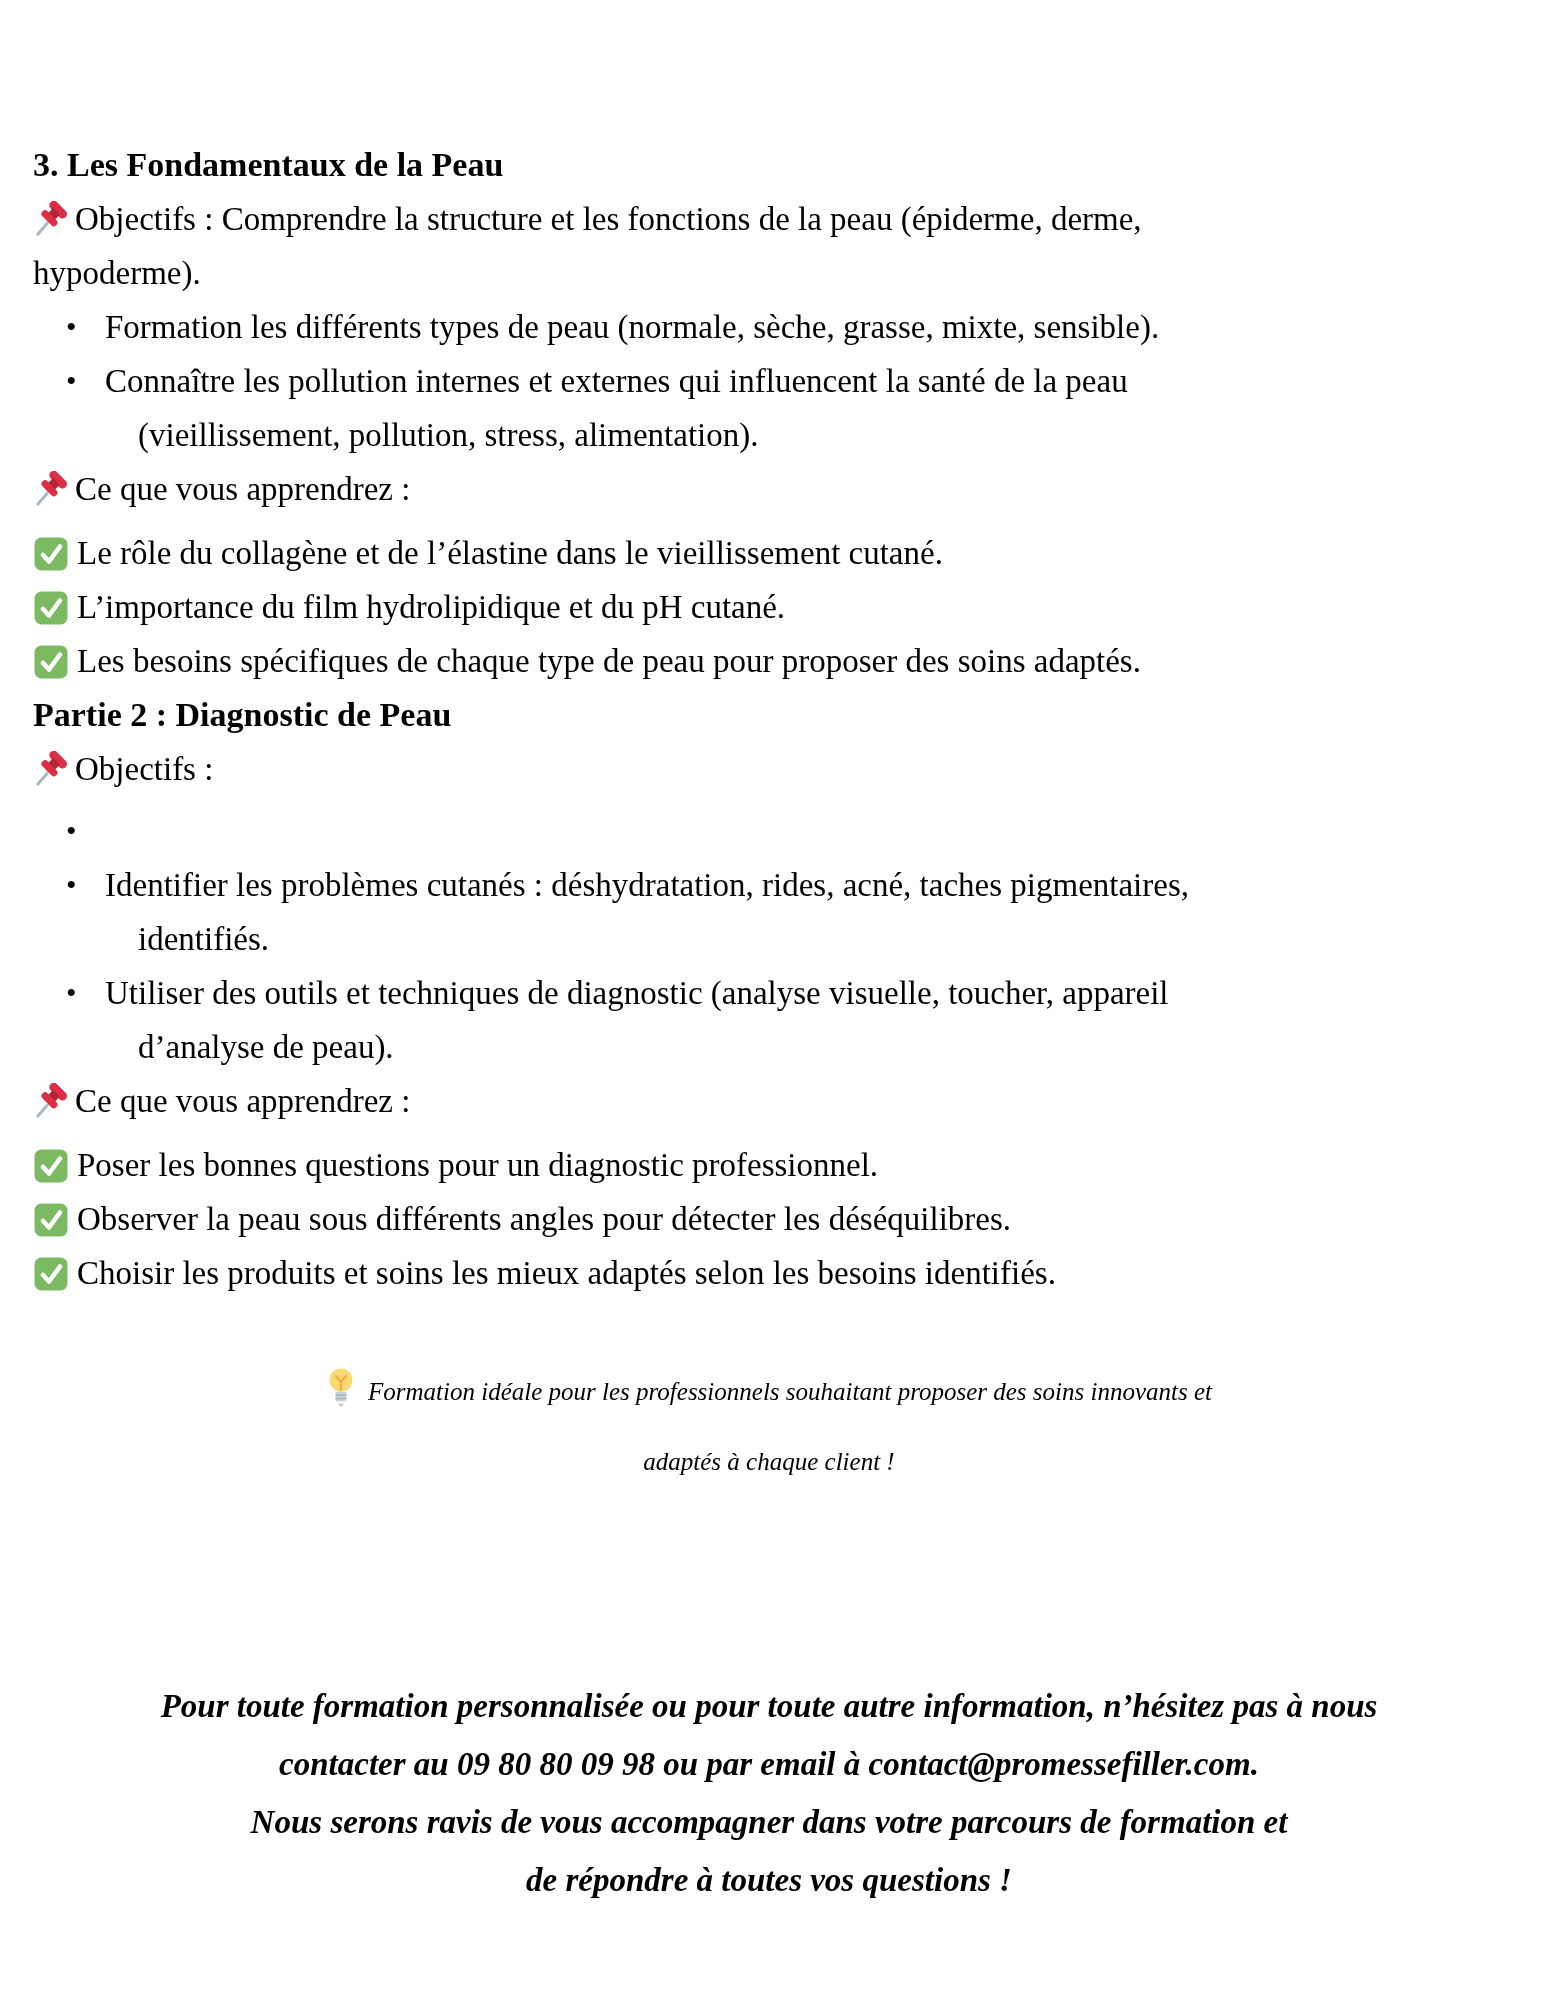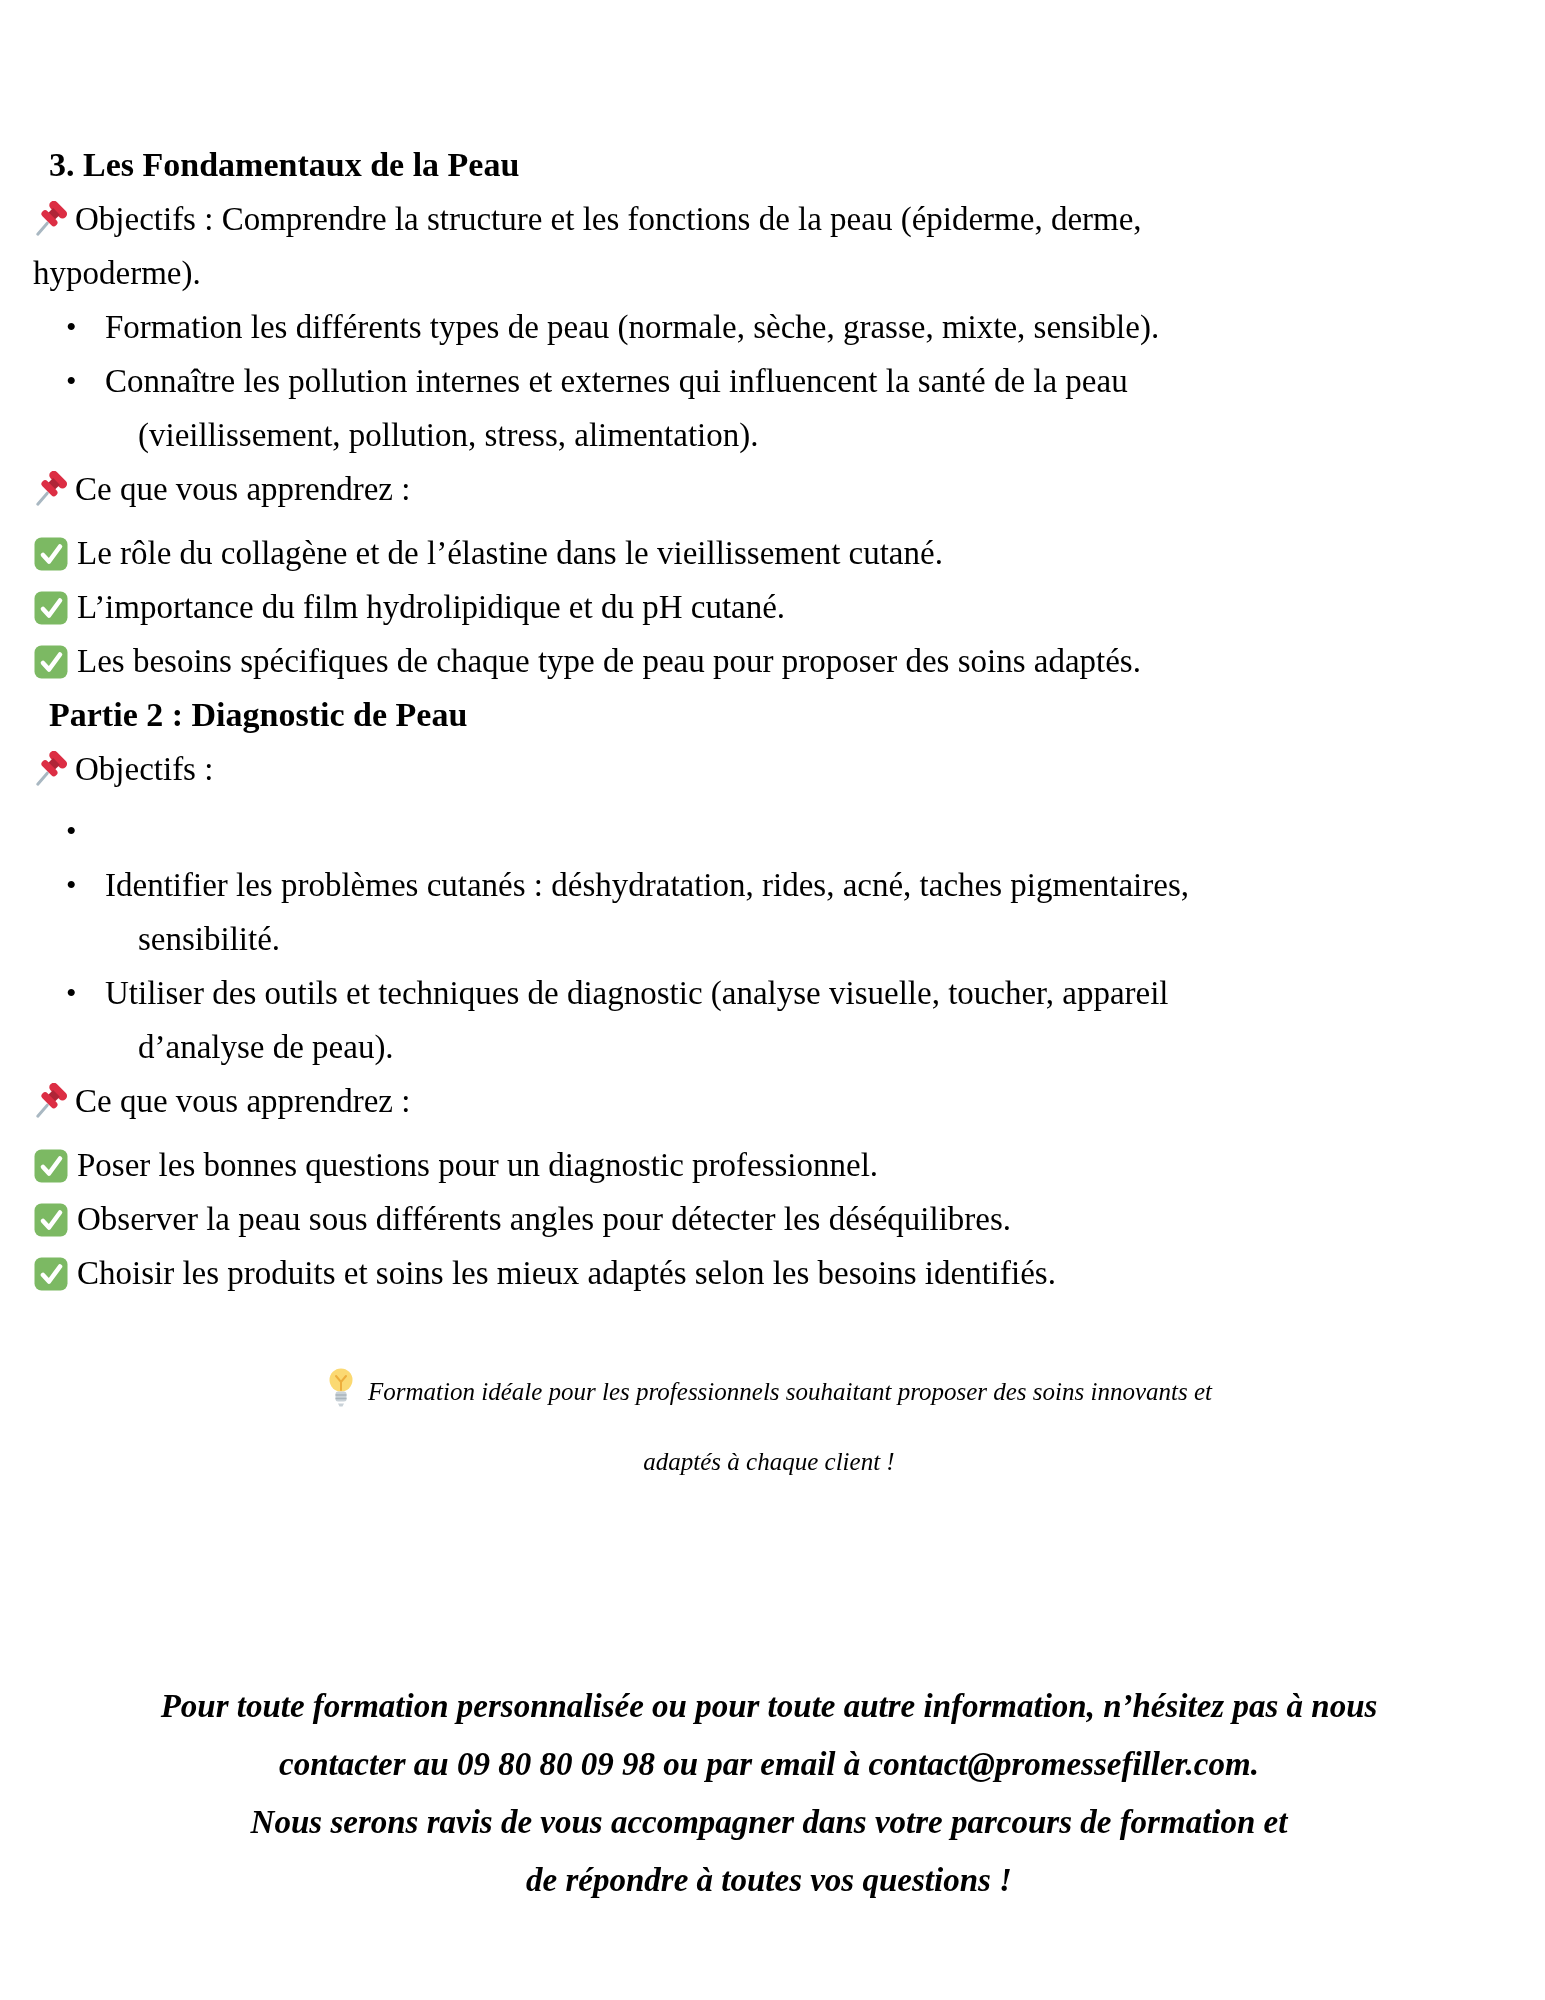--- a/index.html
+++ b/index.html
@@ -2,21 +2,21 @@
 <html><head>
 <meta charset="utf-8">
 <style>
   html,body{margin:0;padding:0;}
   body{
     width:1545px;height:2000px;background:#ffffff;overflow:hidden;
     font-family:"Liberation Serif","DejaVu Serif",serif;color:#000000;
   }
   .page{box-sizing:border-box;width:1545px;height:2000px;padding:138px 40px 0 33px;}
   .row{display:flex;align-items:flex-start;font-size:33px;line-height:54px;}
-  .h{font-weight:bold;font-size:34px;line-height:54px;margin-left:16px;}
+  .h{font-weight:bold;font-size:34px;line-height:54px;}
   .icon-cell{flex:0 0 42px;display:flex;justify-content:flex-start;padding-top:9px;}
   .check-cell{flex:0 0 44px;display:flex;justify-content:flex-start;padding-top:10px;}
   .bullet-row{padding-left:33px;}
   .dot-cell{flex:0 0 39px;font-size:30px;}
   .cont{padding-left:72px;}            
   .group-gap{margin-top:8px;}
   .check-group{margin-top:10px;}
   .note{margin-top:62px;text-align:center;font-style:italic;font-size:25px;line-height:60px;}
   .note .bulb{display:inline-block;vertical-align:-10px;margin-right:12px;}
   .footer{margin-top:185px;text-align:center;font-style:italic;font-weight:bold;font-size:33px;line-height:58px;}
@@ -124,21 +124,21 @@
 
   <div class="group-gap">
     <div class="row bullet-row">
       <span class="dot-cell">•</span>
     </div>
     <div class="row bullet-row">
       <span class="dot-cell">•</span>
       <span class="txt">Identifier les problèmes cutanés : déshydratation, rides, acné, taches pigmentaires,</span>
     </div>
     <div class="row bullet-row">
-      <span class="txt cont">sensibilité.</span>
+      <span class="txt cont">identifiés.</span>
     </div>
     <div class="row bullet-row">
       <span class="dot-cell">•</span>
       <span class="txt">Utiliser des outils et techniques de diagnostic (analyse visuelle, toucher, appareil</span>
     </div>
     <div class="row bullet-row">
       <span class="txt cont">d’analyse de peau).</span>
     </div>
   </div>
 

